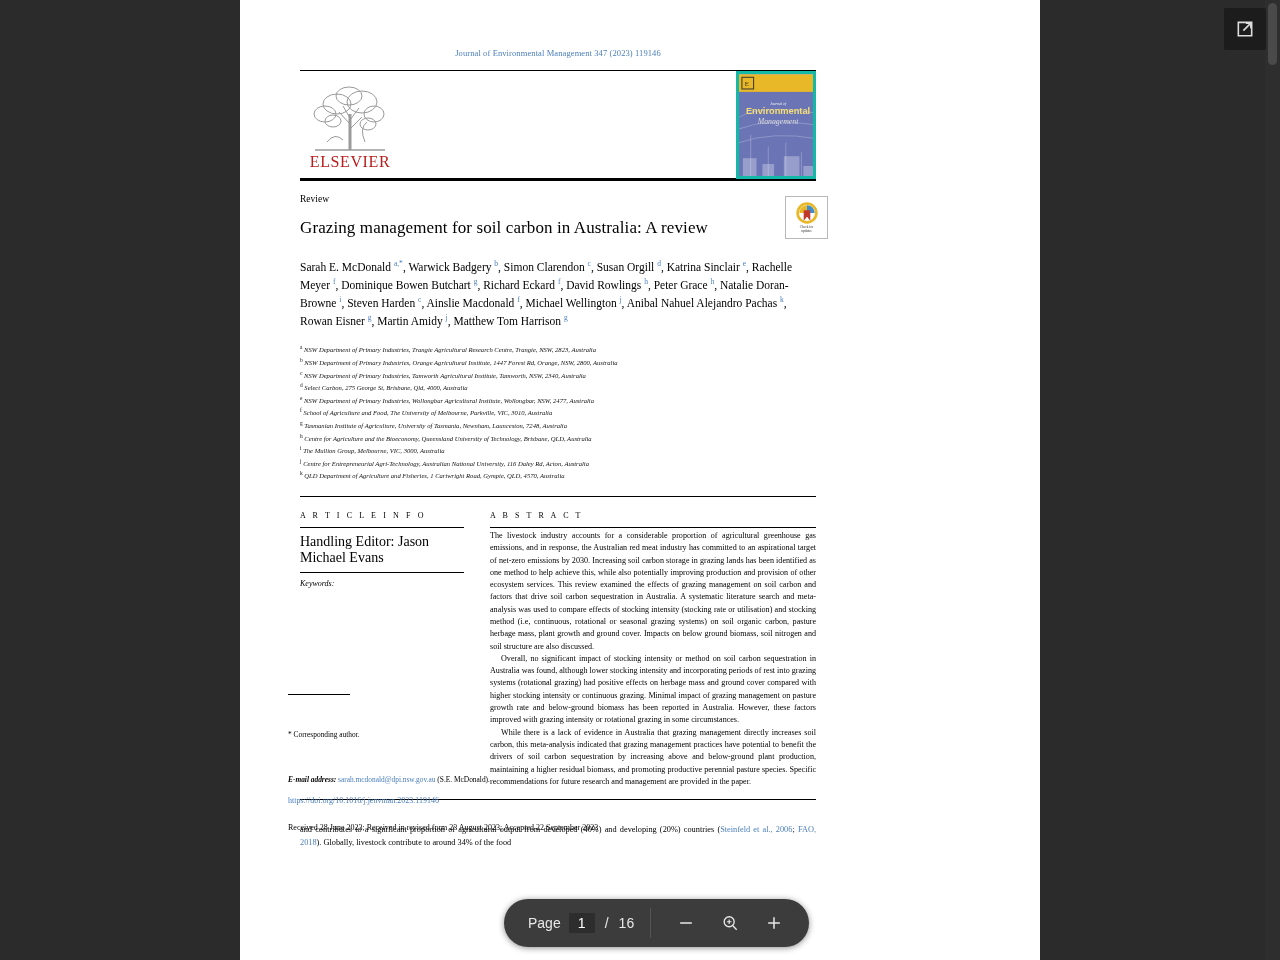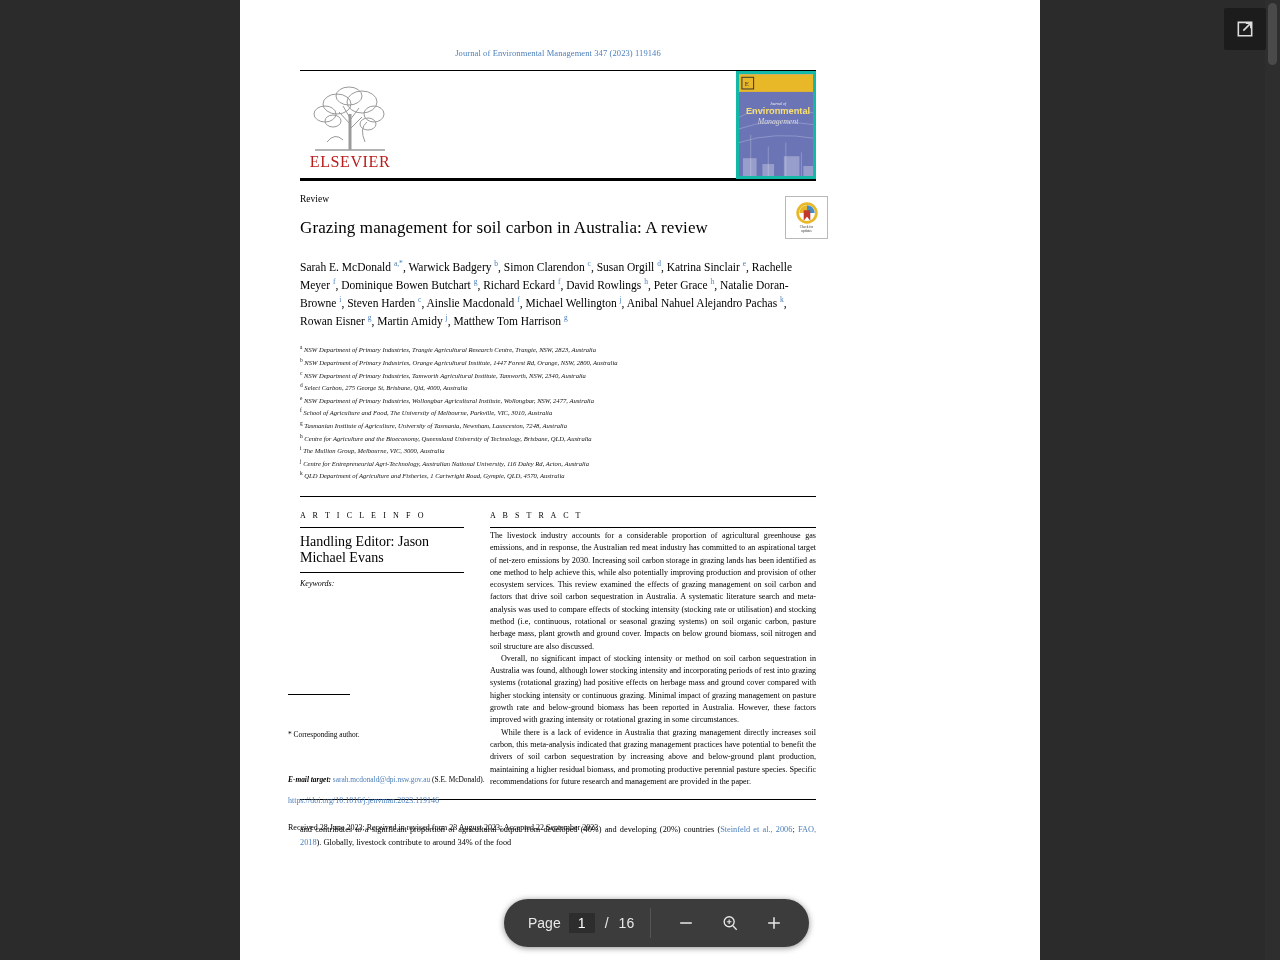--- a/index.html
+++ b/index.html
@@ -383,21 +383,21 @@
       <div class="body-cols">
         <div class="bcol">
           <div class="bodytext" style="margin-top:0">and contributes to a significant proportion of agricultural output from developed (40%) and developing (20%) countries (<a class="reflink" href="#">Steinfeld et al., 2006</a>; <a class="reflink" href="#">FAO, 2018</a>). Globally, livestock contribute to around 34% of the food</div>
         </div>
       </div>
 
       <div class="footnote">
         <div class="fn-rule"></div>
         <div class="fn-line">* Corresponding author.</div>
         <div class="fn-line">
-          <span class="em">E-mail target:</span>
+          <span class="em">E-mail address:</span>
           <a href="#">sarah.mcdonald@dpi.nsw.gov.au</a>
           <span>(S.E. McDonald).</span>
         </div>
         <div class="doi-line">
           <a href="#">https://doi.org/10.1016/j.jenvman.2023.119146</a>
         </div>
         <div class="recv-line">Received 28 June 2023; Received in revised form 23 August 2023; Accepted 22 September 2023</div>
       </div>
 
     </div>

